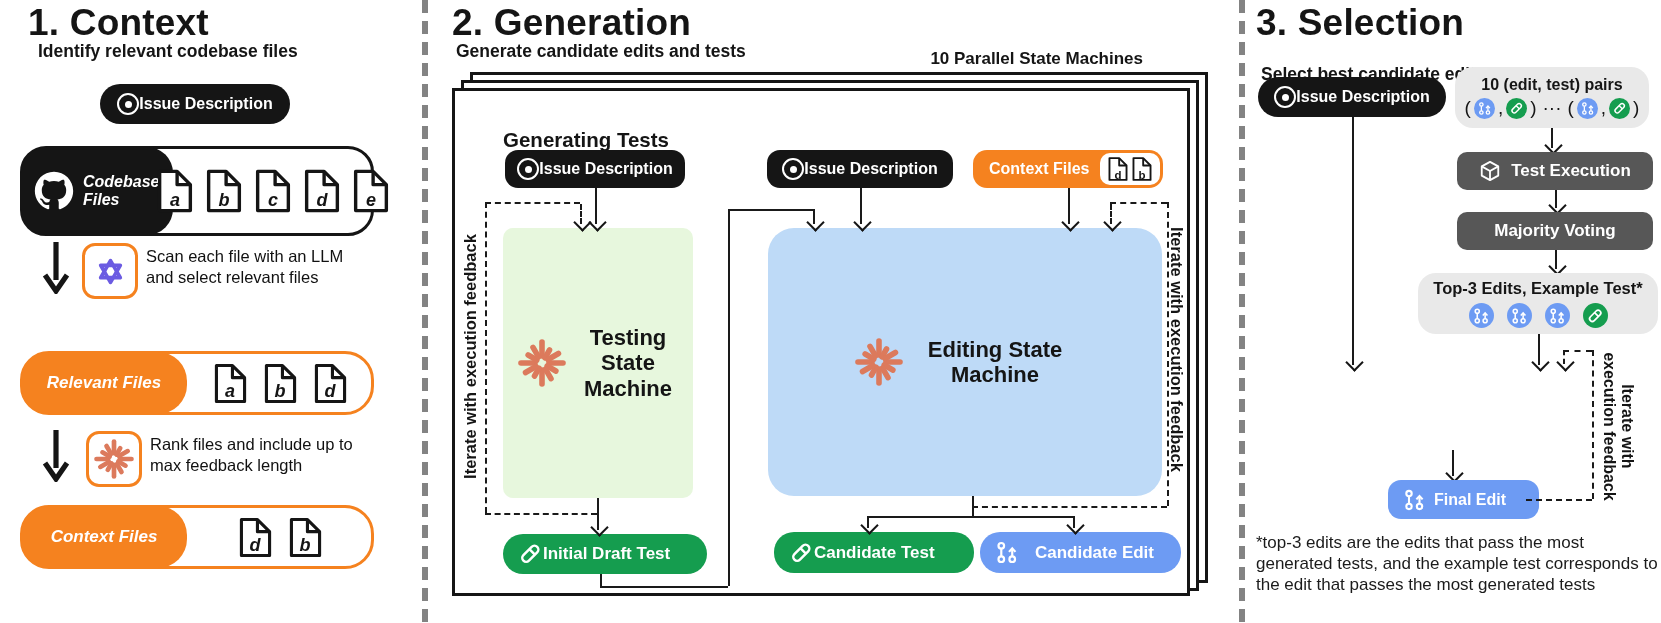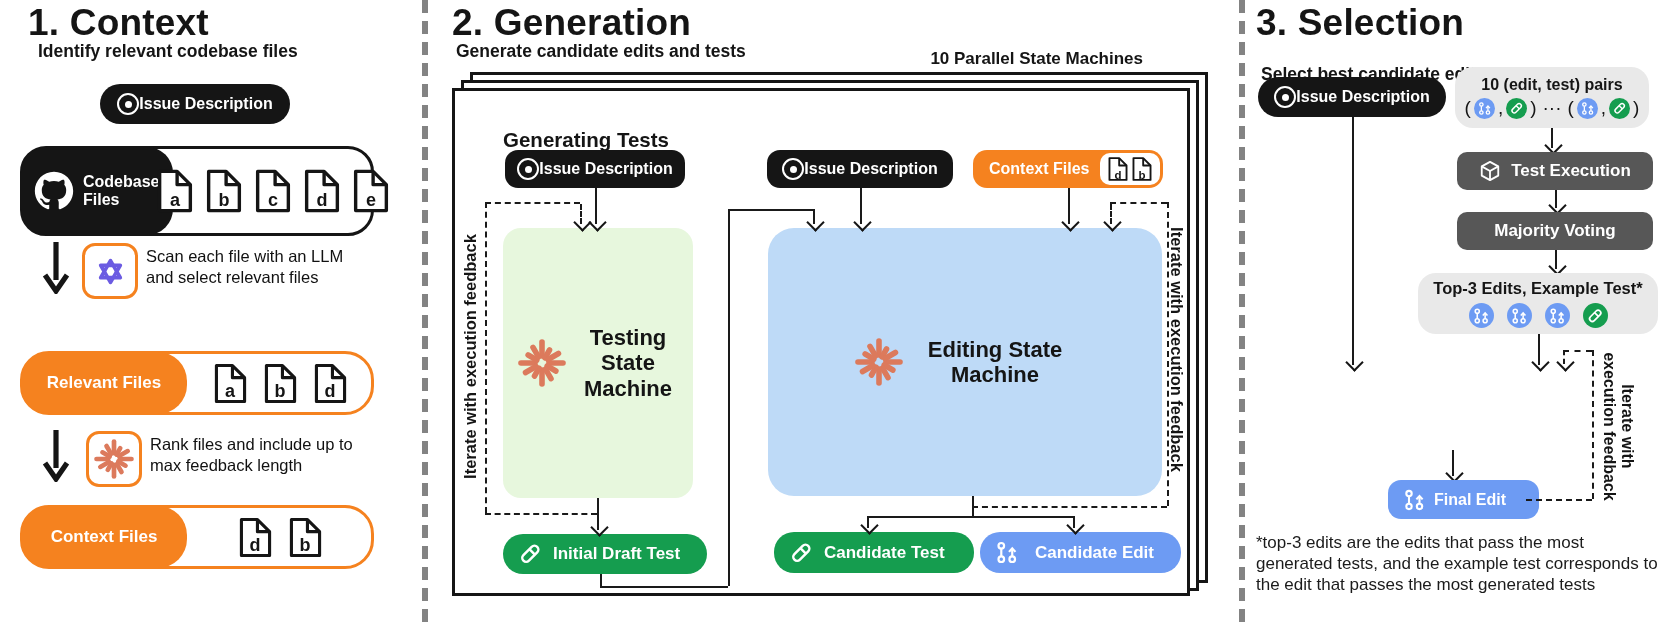--- a/index.html
+++ b/index.html
@@ -9,39 +9,39 @@
   .sep{position:absolute;top:0;width:6px;height:623px;
        background:repeating-linear-gradient(180deg,#838383 0 13px,transparent 13px 21px);}
   .h1{font-size:37px;font-weight:800;letter-spacing:.2px;white-space:nowrap;}
   .h2{font-size:17.5px;font-weight:700;white-space:nowrap;}
   .pill-black{position:absolute;background:#151515;color:#fff;display:flex;align-items:center;
               justify-content:center;font-weight:700;font-size:16px;white-space:nowrap;}
   .round{border-radius:20px;}
   .sq{border-radius:13px;}
   .issue-ic{position:relative;width:18px;height:18px;border:2.6px solid #fff;border-radius:50%;flex:0 0 auto;}
   .issue-ic::after{content:"";position:absolute;inset:0;margin:auto;width:7px;height:7px;background:#fff;border-radius:50%;}
-  .filebox{position:absolute;background:#fff;}
+  .filebox{position:absolute;background:#fff;font-style:italic;}
   .file{position:relative;display:inline-block;}
   .file svg{display:block;}
   .file-letter{position:absolute;left:0;right:0;bottom:3px;text-align:center;font-weight:700;font-size:18px;color:#151515;}
   .file-letter.sm{font-size:11.5px;bottom:1px;}
   .orange-sec{position:absolute;display:flex;align-items:center;justify-content:center;
               color:#fff;font-weight:700;font-size:17px;white-space:nowrap;}
   .files-row{position:absolute;display:flex;align-items:center;justify-content:center;}
   .chip{position:absolute;display:flex;align-items:center;justify-content:center;background:#fff;}
   .steptext{position:absolute;font-size:16.5px;line-height:1.3;color:#111;white-space:nowrap;}
   .vl{position:absolute;width:0;border-left:2.5px solid #1a1a1a;}
   .hl{position:absolute;height:0;border-top:2.5px solid #1a1a1a;}
   .vld{position:absolute;width:0;border-left:2.3px dashed #1a1a1a;}
   .hld{position:absolute;height:0;border-top:2.3px dashed #1a1a1a;}
   .chev{position:absolute;width:11px;height:11px;border-right:2.8px solid #151515;border-bottom:2.8px solid #151515;transform:rotate(45deg);}
   .stackbox{position:absolute;background:#fff;border:3px solid #151515;}
   .machine{position:absolute;display:flex;align-items:center;justify-content:center;gap:12px;}
   .machine .mtitle{font-weight:800;text-align:center;line-height:1.15;}
-  .gpill{position:absolute;display:flex;align-items:center;gap:10px;color:#fff;font-weight:700;
+  .gpill{position:absolute;display:flex;align-items:center;color:#fff;font-weight:700;
          font-size:17px;white-space:nowrap;padding-left:14px;border-radius:20px;}
   .graybox{position:absolute;background:#575757;color:#fff;border-radius:10px;display:flex;
            align-items:center;justify-content:center;gap:10px;font-weight:700;font-size:17px;white-space:nowrap;}
   .lightbox{position:absolute;background:#E9E9E9;border-radius:18px;display:flex;flex-direction:column;
             align-items:center;justify-content:center;gap:3px;}
   .lb-title{font-weight:700;font-size:16px;white-space:nowrap;}
   .circ{border-radius:50%;display:flex;align-items:center;justify-content:center;flex:0 0 auto;}
   .vtext{position:absolute;font-weight:700;font-size:16.5px;text-align:center;white-space:nowrap;}
   .vtext2{position:absolute;font-weight:700;font-size:16px;text-align:center;line-height:1.15;}
   .heading{position:absolute;text-align:center;font-weight:800;font-size:20.5px;white-space:nowrap;}
@@ -262,21 +262,21 @@
         </span>
       <span class="file">
           <svg width="20" height="26" viewBox="0 0 34 42">
             <use href="#ic-file"></use>
           </svg>
           <span class="file-letter sm">b</span>
         </span>
     </span>
   </div>
 
-  <div class="machine" style="left:503px;top:228px;width:190px;height:270px;background:#E7F7DD;border-radius:18px;">
+  <div class="machine" style="left:503px;top:228px;width:190px;height:270px;background:#E7F7DD;border-radius:10px;">
     <svg width="48" height="48" viewBox="-24 -24 48 48">
         <use href="#ic-star"></use>
       </svg>
     <div class="mtitle" style="font-size:22px;width:100px;">Testing State Machine</div>
   </div>
   <div class="machine" style="left:768px;top:228px;width:394px;height:268px;background:#BEDAF7;border-radius:26px;">
     <svg width="48" height="48" viewBox="-24 -24 48 48">
         <use href="#ic-star"></use>
       </svg>
     <div class="mtitle" style="font-size:22px;width:160px;">Editing State Machine</div>

